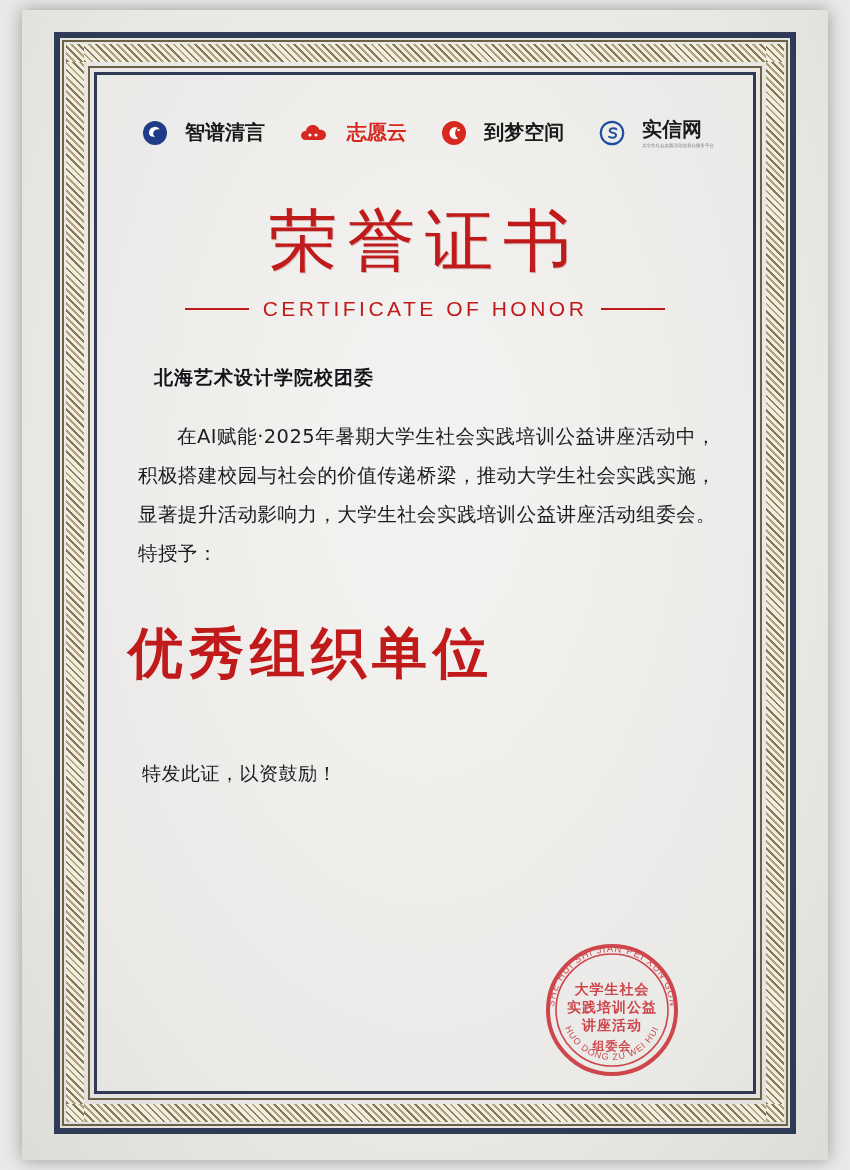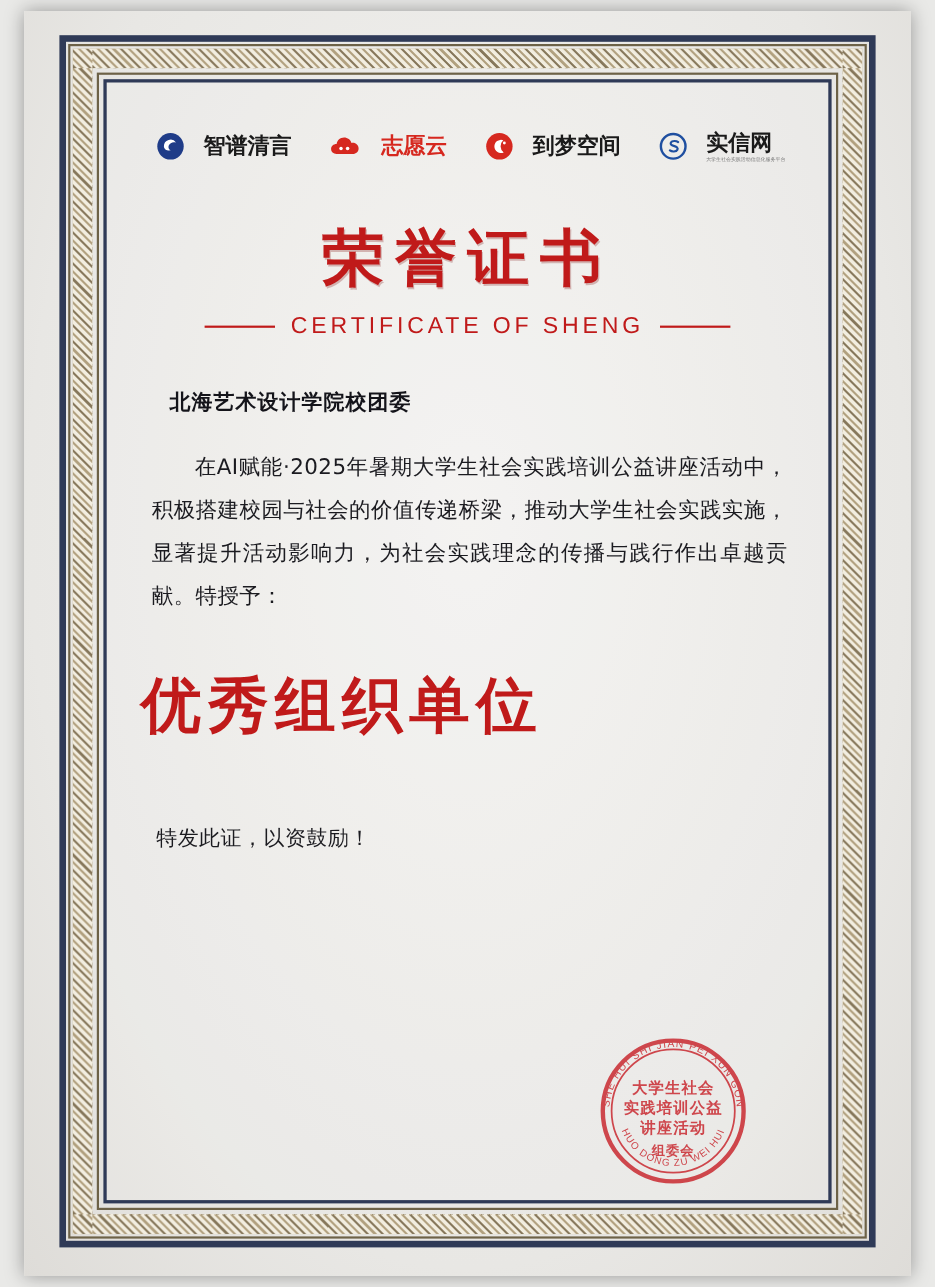--- a/index.html
+++ b/index.html
@@ -139,22 +139,22 @@
   .logo-daomeng .logo-text { color: #1a1a1a; }
   .logo-shixin .logo-text { color: #1a1a1a; }
 
   
   .title-block {
     text-align: center;
     margin-top: 58px;
   }
   .title-cn {
     font-family: "DejaVu Serif", "Liberation Serif", serif;
-    font-size: 56px;
-    font-weight: bold;
+    font-size: 68px;
+    font-weight: normal;
     letter-spacing: 10px;
     color: #c01a1a;
     line-height: 1;
     text-shadow: 1px 1px 0 rgba(120,0,0,0.25);
   }
   .title-en-row {
     display: flex;
     align-items: center;
     justify-content: center;
     gap: 14px;
@@ -297,29 +297,29 @@
             <span class="logo-sub">大学生社会实践活动信息化服务平台</span>
           </span>
         </div>
 
       </div>
 
       <div class="title-block">
         <div class="title-cn">荣誉证书</div>
         <div class="title-en-row">
           <span class="title-en-line"></span>
-          <span class="title-en">CERTIFICATE OF SHENG</span>
+          <span class="title-en">CERTIFICATE OF HONOR</span>
           <span class="title-en-line"></span>
         </div>
       </div>
 
       <div class="recipient">北海艺术设计学院校团委</div>
 
       <div class="body-text">
-        <p>在AI赋能·2025年暑期大学生社会实践培训公益讲座活动中，积极搭建校园与社会的价值传递桥梁，推动大学生社会实践实施，显著提升活动影响力，为社会实践理念的传播与践行作出卓越贡献。特授予：</p>
+        <p>在AI赋能·2025年暑期大学生社会实践培训公益讲座活动中，积极搭建校园与社会的价值传递桥梁，推动大学生社会实践实施，显著提升活动影响力，大学生社会实践培训公益讲座活动组委会。特授予：</p>
       </div>
 
       <div class="award">优秀组织单位</div>
 
       <div class="closing">特发此证，以资鼓励！</div>
 
       <div class="signature">
       </div>
 
     </div>

